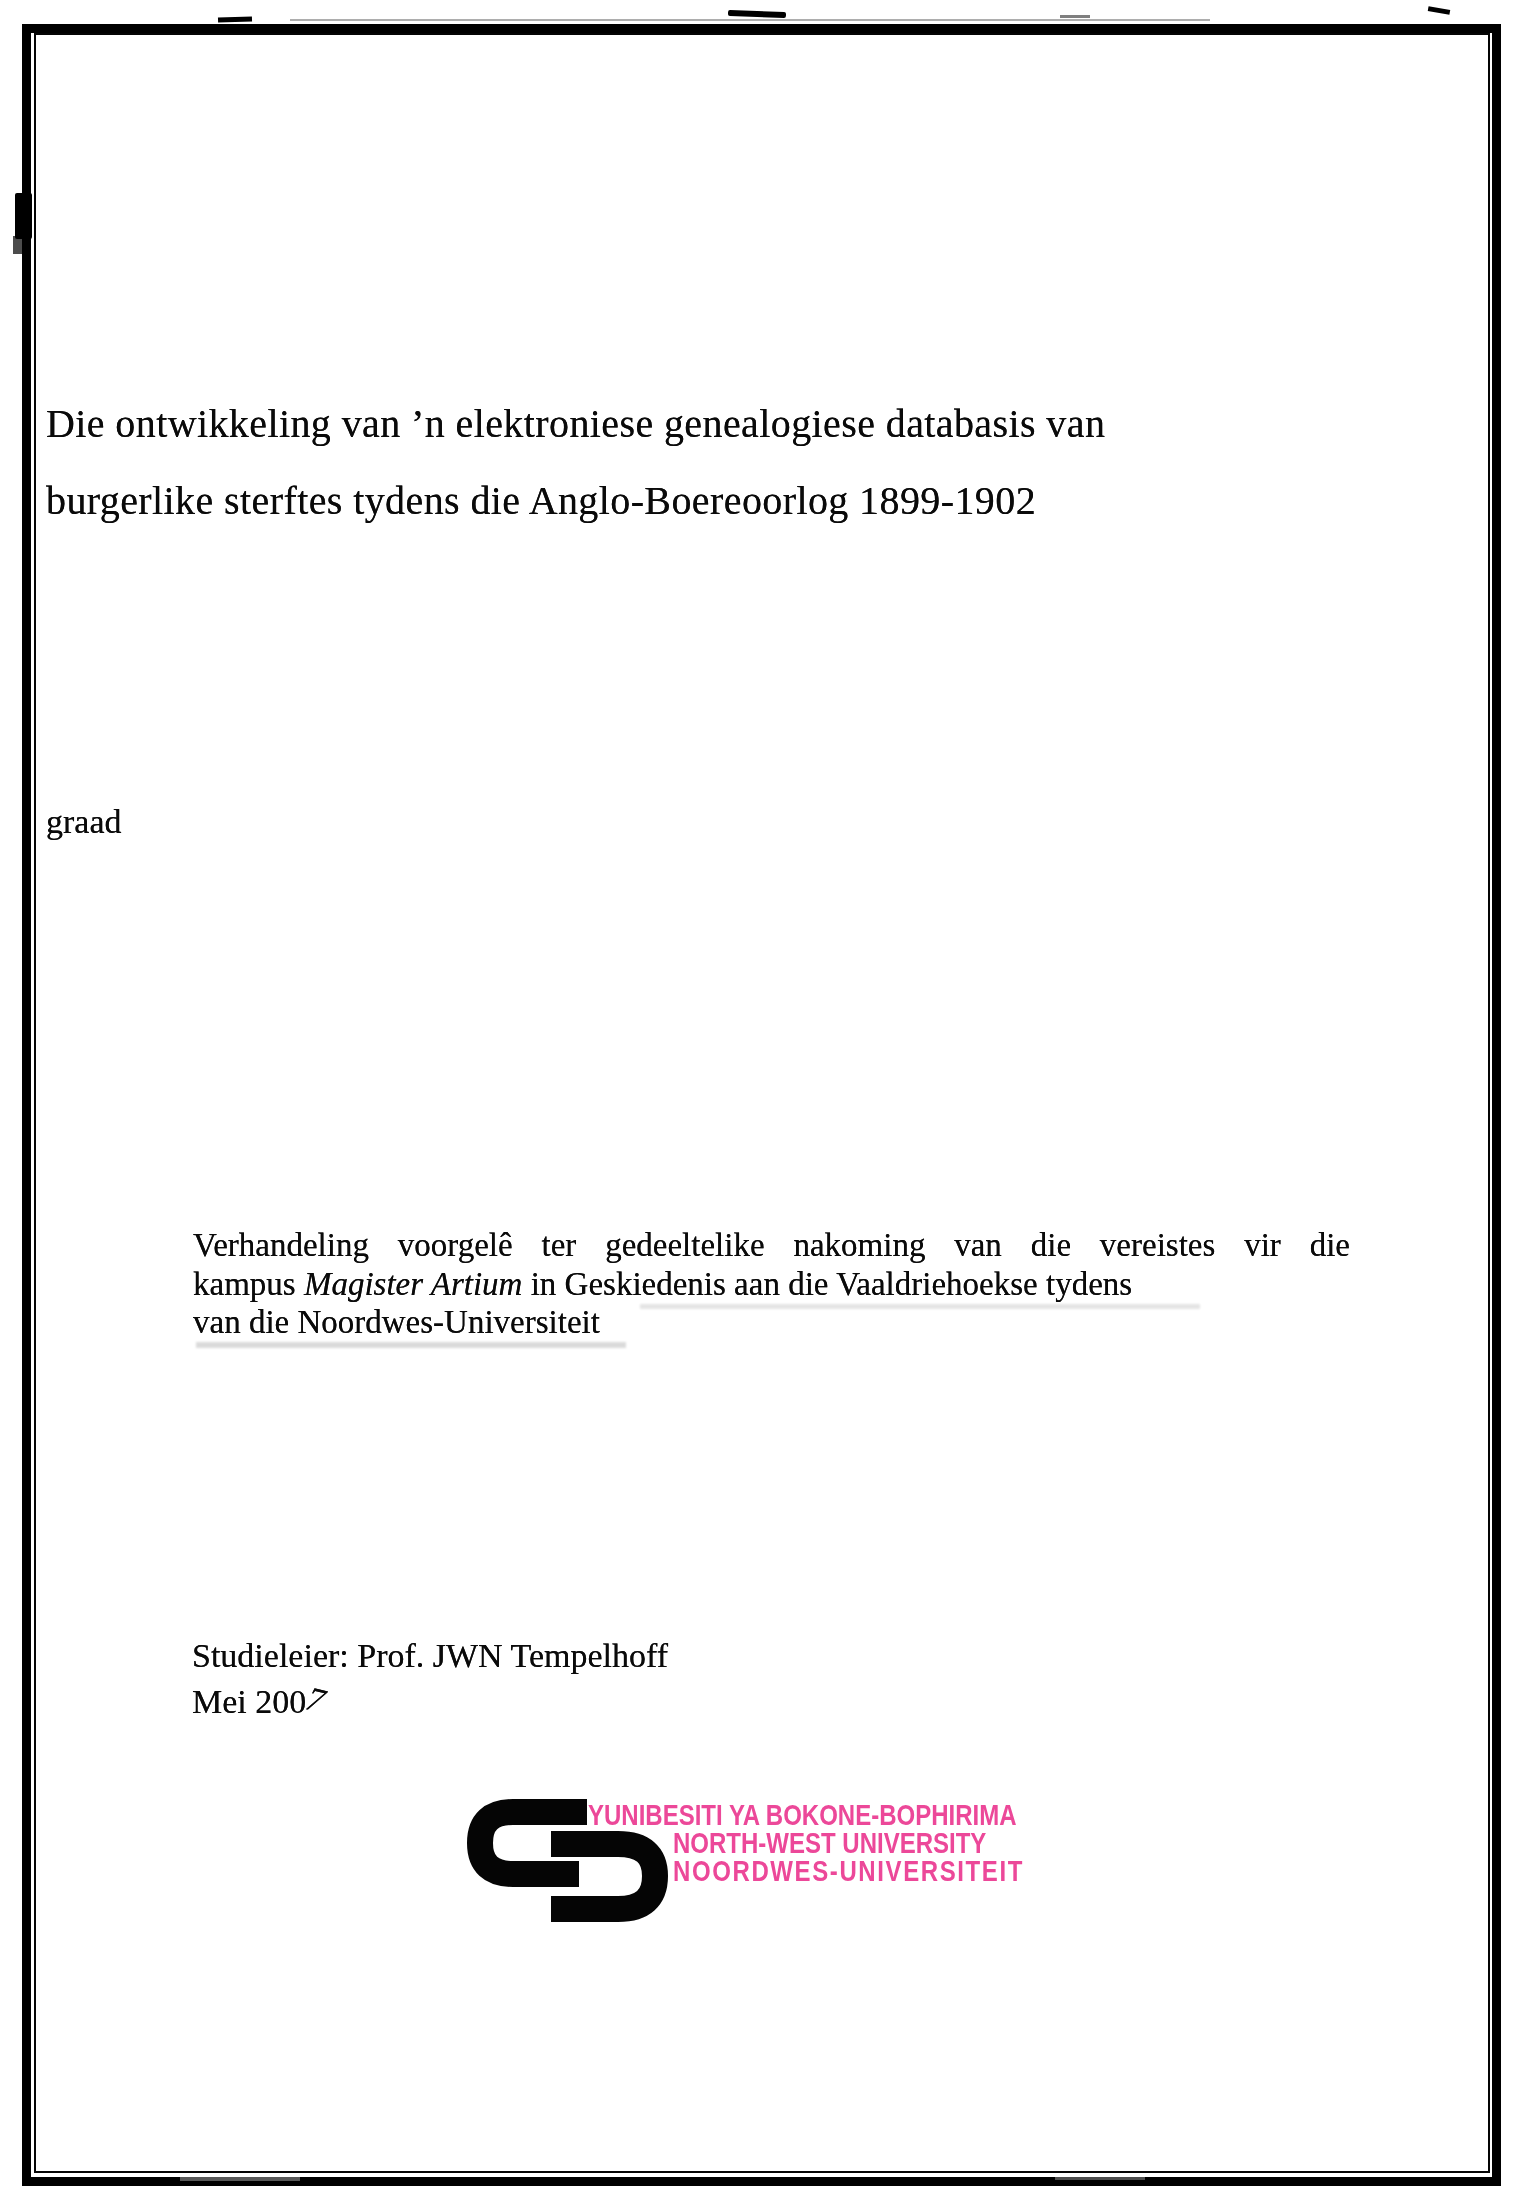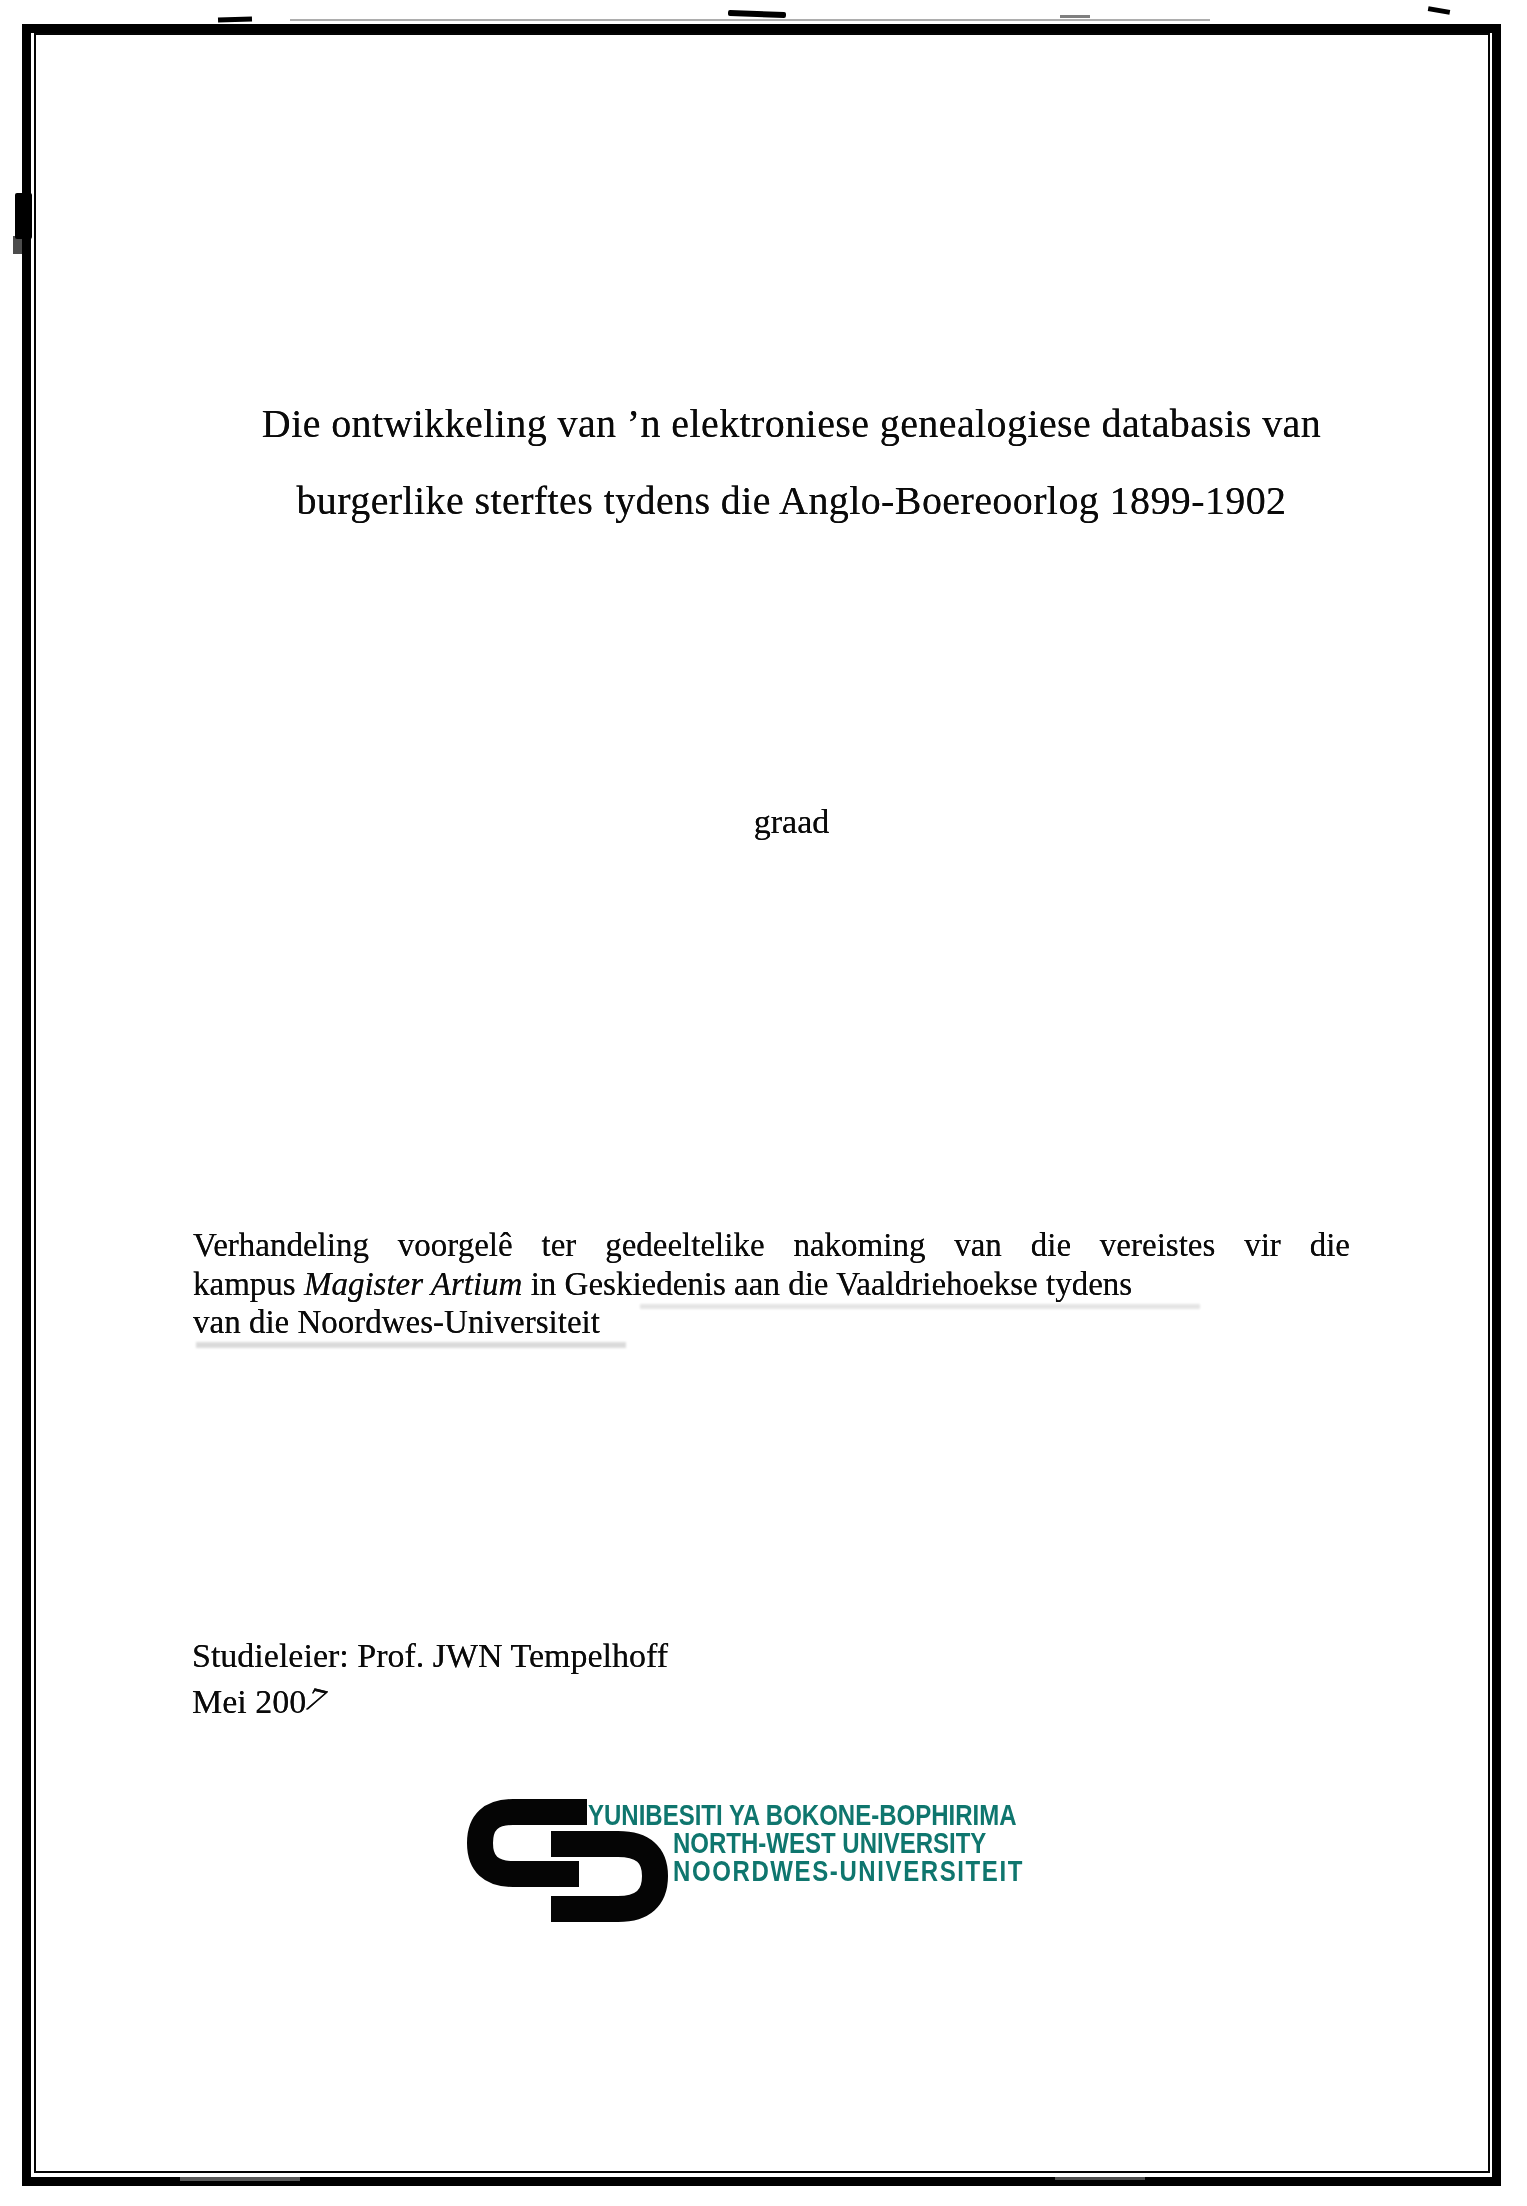--- a/index.html
+++ b/index.html
@@ -41,23 +41,23 @@
   .a-dash4    { left: 1060px; top: 15px;  width: 30px;  height: 3px; opacity: .5; }
   .a-blob1    { left: 15px;   top: 193px; width: 17px;  height: 46px; border-radius: 2px; }
   .a-blob2    { left: 13px;   top: 236px; width: 12px;  height: 18px; opacity: .7; }
   .a-ghost1   { left: 196px;  top: 1342px; width: 430px; height: 6px; opacity: .14; filter: blur(1px); }
   .a-ghost2   { left: 640px;  top: 1304px; width: 560px; height: 5px; opacity: .10; filter: blur(1px); }
   .a-bspeck1  { left: 180px;  top: 2177px; width: 120px; height: 4px; background: #fff; opacity: .35; }
   .a-bspeck2  { left: 1055px; top: 2176px; width: 90px;  height: 4px; background: #fff; opacity: .30; }
   
   .centered-band {
     position: absolute;
-    left: 64px;
+    left: 46px;
     width: 1455px;
-    text-align: center;
+    text-align: left;
     white-space: nowrap;
   }
   .title-line { font-size: 40px; letter-spacing: 0.4px; }
   .title-1 { top: 400px; }
   .title-2 { top: 477px; }
   .byline  { top: 803px; font-size: 34px; }
   .author  { top: 954px; font-size: 39px; }
   .statement {
     position: absolute;
     left: 193px; top: 1226px;
@@ -87,21 +87,21 @@
     position: absolute;
     left: 466px; top: 1799px;
     width: 202px; height: 126px;
   }
   .logo-text {
     position: absolute;
     left: 588px; top: 1801px;
     font-family: "Liberation Sans", "DejaVu Sans", sans-serif;
     font-weight: bold;
     font-size: 30px;
-    color: #0f766e;
+    color: #ec4899;
     white-space: nowrap;
     text-shadow: none;
   }
   .logo-line { height: 28px; line-height: 28px; }
   .logo-line .squish {
     display: inline-block;
     transform: scaleX(0.8);
     transform-origin: left center;
   }
   .logo-line-2, .logo-line-3 { margin-left: 85px; }

